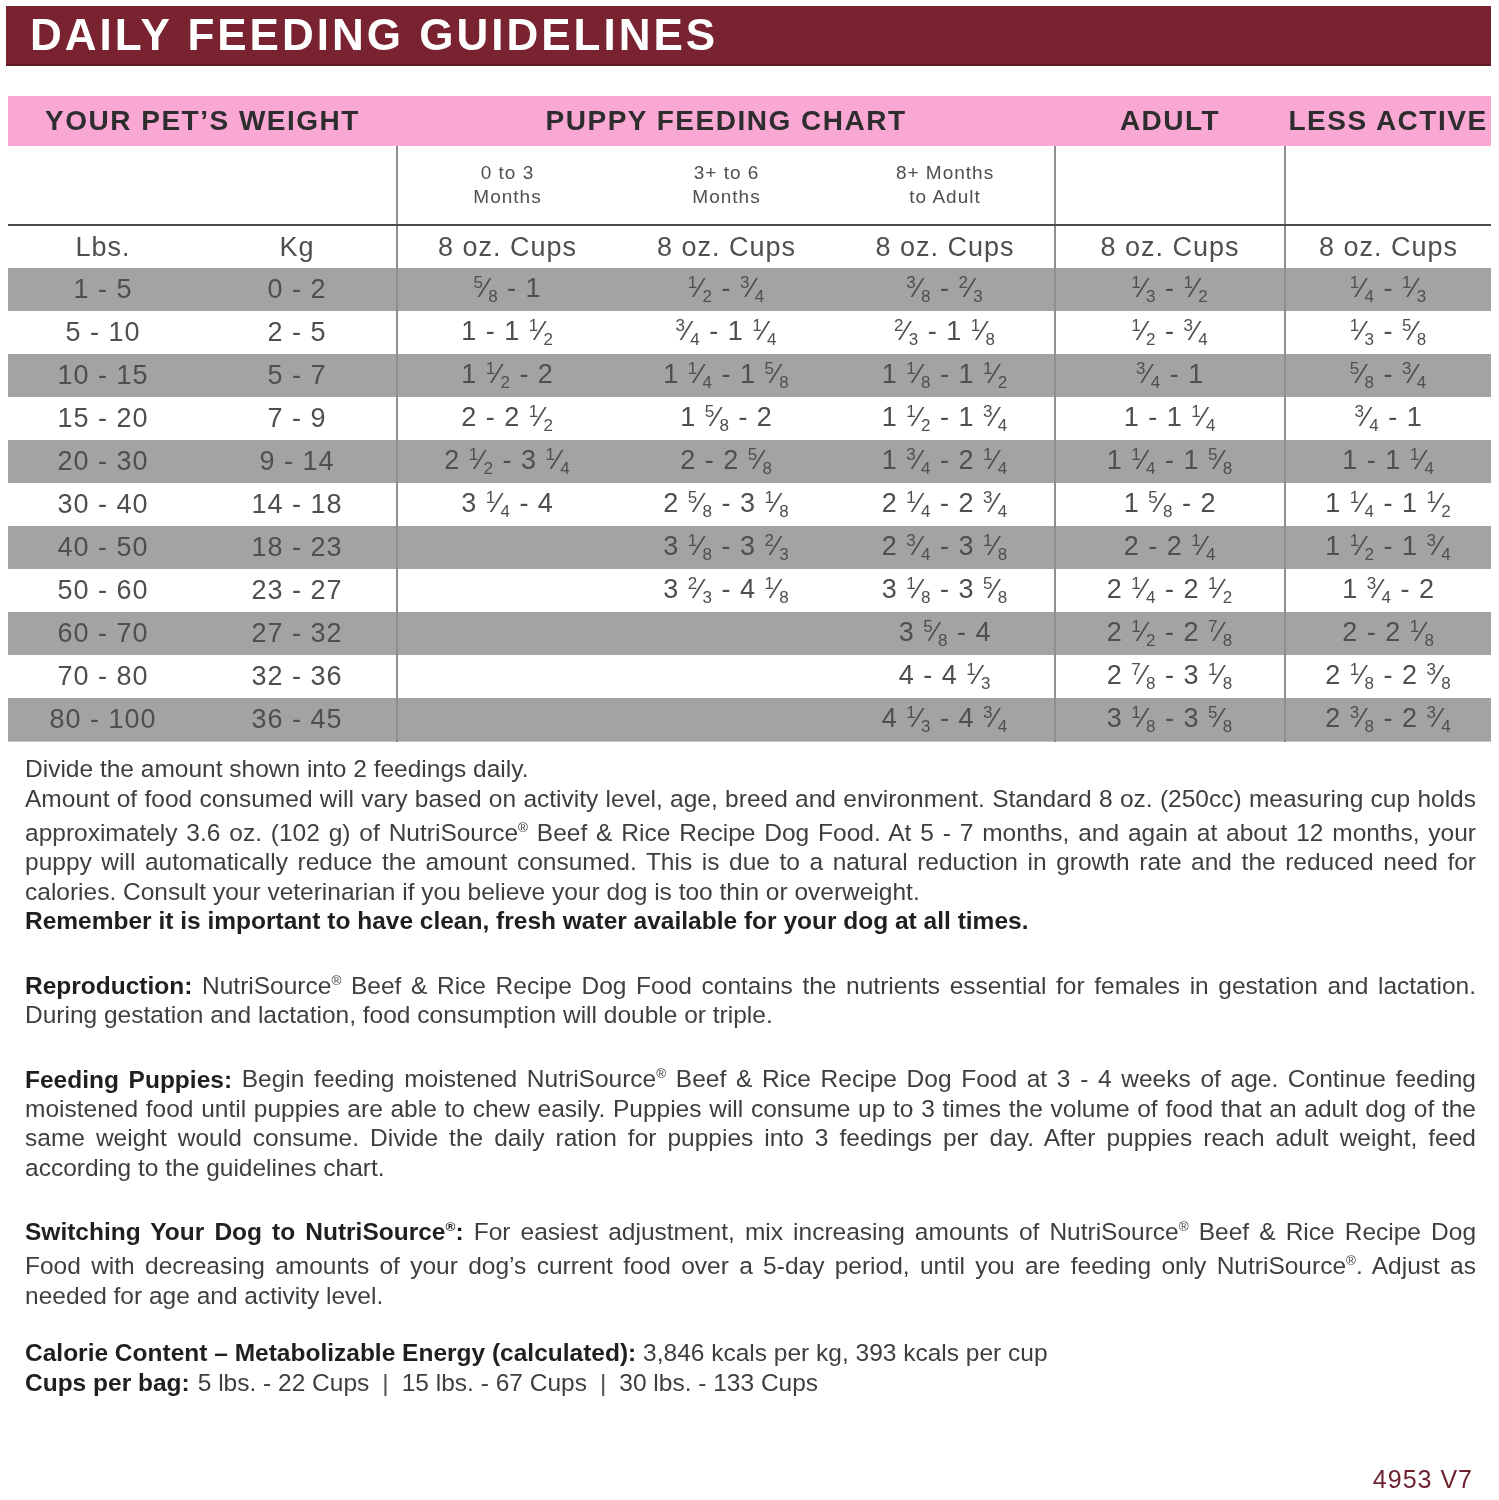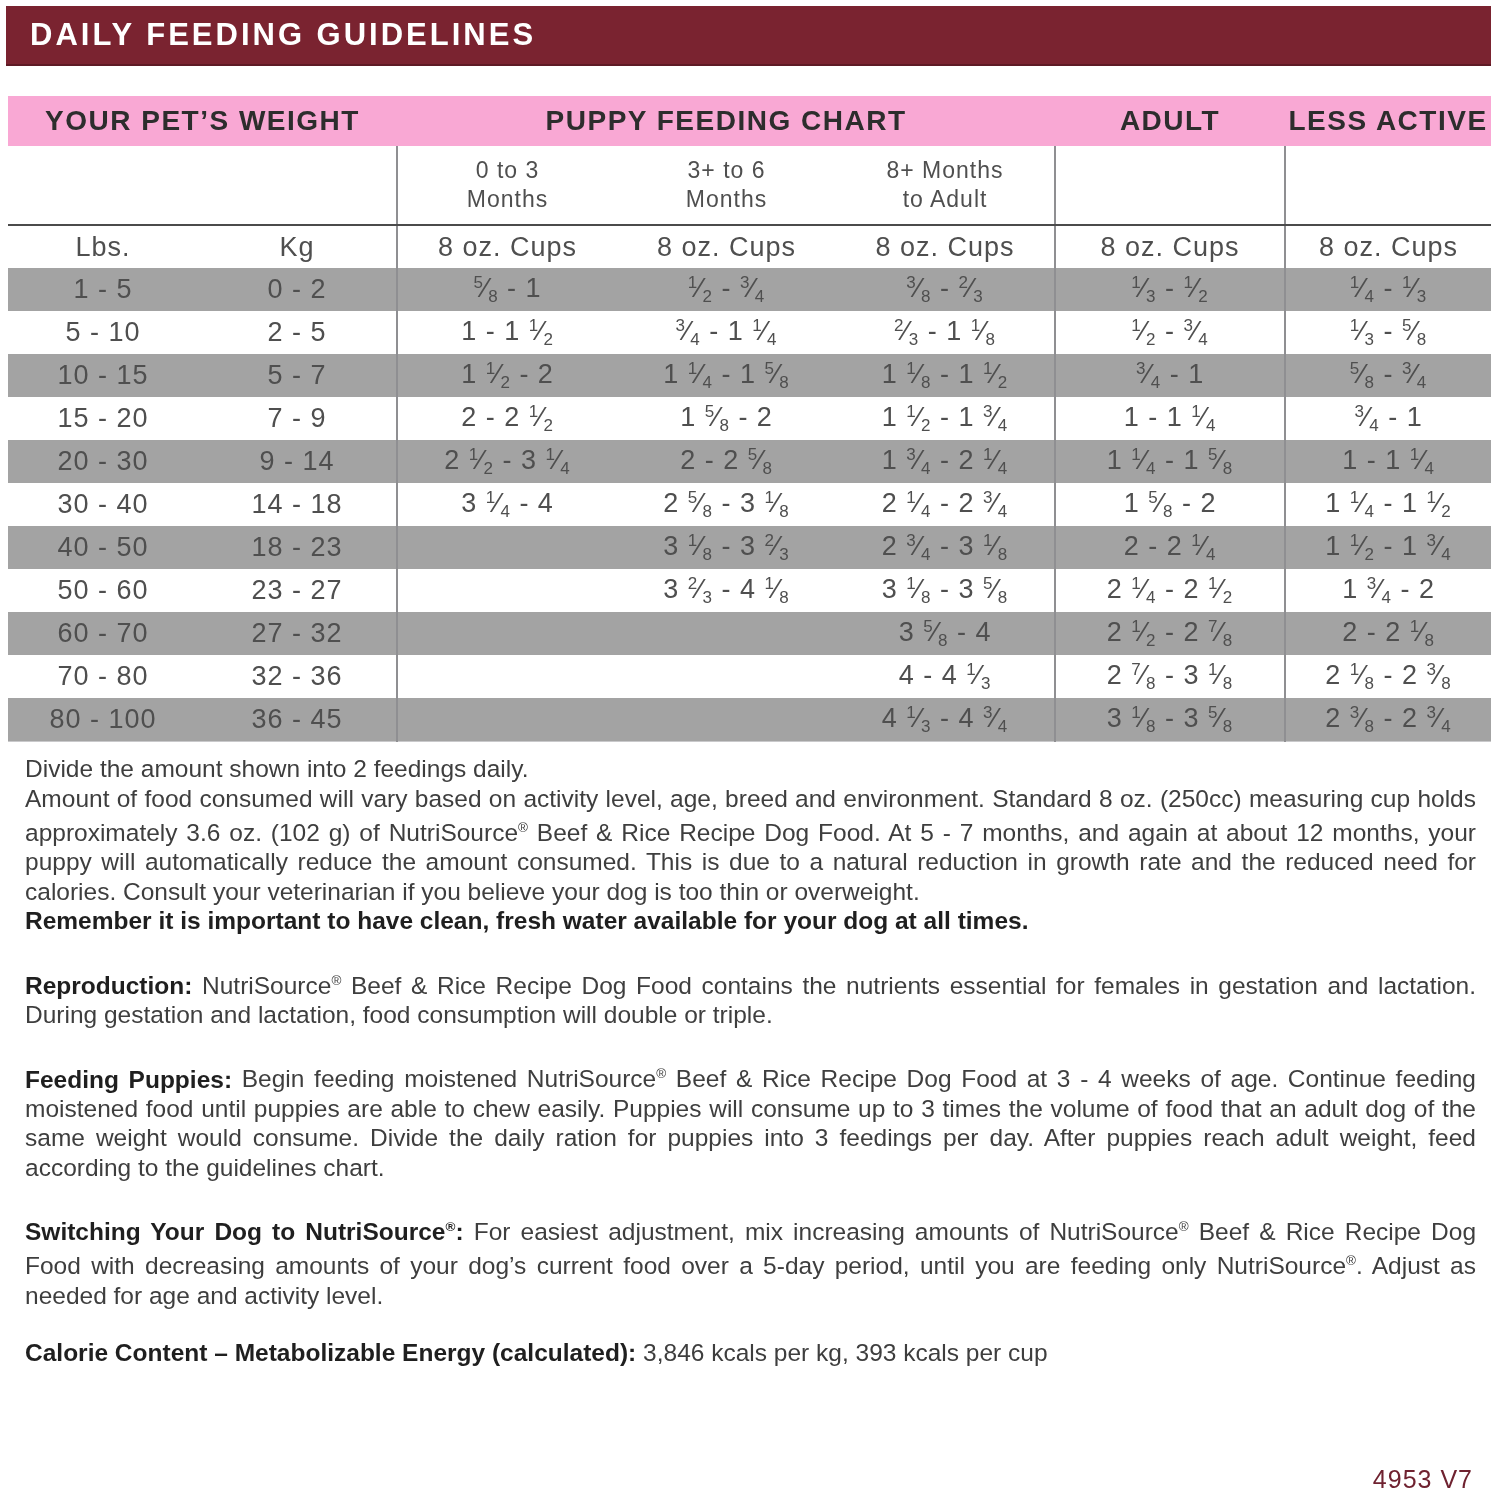--- a/index.html
+++ b/index.html
@@ -1,27 +1,27 @@
 <!DOCTYPE html>
 <html><head>
 <meta charset="utf-8">
 <style>
   html,body{margin:0;padding:0;background:#ffffff;}
   body{width:1499px;height:1500px;font-family:"Liberation Sans",sans-serif;color:#3e3e3e;}
   .page{position:relative;width:1499px;height:1500px;overflow:hidden;background:#fff;}
 
   
   .title-bar{margin:6px 8px 0 6px;height:60px;background:#7a2330;display:flex;align-items:center;padding-left:24px;box-sizing:border-box;border-bottom:2px solid #5e1a25;}
-  .title-bar h1{margin:0;font-size:31px;font-weight:bold;letter-spacing:3px;color:#ffffff;}
+  .title-bar h1{margin:0;font-size:44px;font-weight:bold;letter-spacing:3px;color:#ffffff;}
 
   
   table.feed{width:1483px;margin:30px 8px 0;border-collapse:collapse;table-layout:fixed;border-bottom:1px solid #c9c9cb;}
   table.feed th, table.feed td{padding:0;text-align:center;vertical-align:middle;}
   tr.band th{background:#f9a8d4;height:50px;font-size:28px;font-weight:bold;color:#2d2d2d;letter-spacing:1.5px;}
-  tr.months td{height:78px;font-size:23px;color:#4f4f4f;letter-spacing:1px;line-height:1.25;border-bottom:2px solid #4b4b4b;}
+  tr.months td{height:78px;font-size:19px;color:#4f4f4f;letter-spacing:1px;line-height:1.25;border-bottom:2px solid #4b4b4b;}
   tr.units td{height:42px;font-size:27px;color:#4f4f4f;letter-spacing:1px;}
   tbody.rows td{height:43px;font-size:27px;color:#4f4f4f;letter-spacing:1px;line-height:1;}
   tbody.rows tr.stripe td{background:#a3a3a3;}
   .vl{border-left:2px solid #8f8f92;}
 
   
   .fr{white-space:nowrap;}
   .fr .nu{font-size:63%;vertical-align:0.52em;margin-right:-0.04em;}
   .fr .sl{font-size:102%;}
   .fr .de{font-size:63%;vertical-align:-0.34em;margin-left:-0.04em;}
@@ -203,17 +203,18 @@
     <p class="boldline">Remember it is important to have clean, fresh water available for your dog at all times.</p>
 
     <p class="section"><b class="fmt">Reproduction:</b> <span class="fmt">NutriSource<sup class="reg">®</sup> Beef &amp; Rice Recipe Dog Food contains the nutrients essential for females in gestation and lactation. During gestation and lactation, food consumption will double or triple.</span></p>
 
     <p class="section"><b class="fmt">Feeding Puppies:</b> <span class="fmt">Begin feeding moistened NutriSource<sup class="reg">®</sup> Beef &amp; Rice Recipe Dog Food at 3 - 4 weeks of age. Continue feeding moistened food until puppies are able to chew easily. Puppies will consume up to 3 times the volume of food that an adult dog of the same weight would consume. Divide the daily ration for puppies into 3 feedings per day. After puppies reach adult weight, feed according to the guidelines chart.</span></p>
 
     <p class="section"><b class="fmt">Switching Your Dog to NutriSource<sup class="reg">®</sup>:</b> <span class="fmt">For easiest adjustment, mix increasing amounts of NutriSource<sup class="reg">®</sup> Beef &amp; Rice Recipe Dog Food with decreasing amounts of your dog’s current food over a 5-day period, until you are feeding only NutriSource<sup class="reg">®</sup>. Adjust as needed for age and activity level.</span></p>
 
     <p class="calorie lead"><b>Calorie Content – Metabolizable Energy (calculated):</b> <span>3,846 kcals per kg, 393 kcals per cup</span></p>
 
+    <p class="lead"><b>Cups per bag:</b><span class="first-item">5 lbs. - 22 Cups</span><span class="bar">|</span><span>15 lbs. - 67 Cups</span><span class="bar">|</span><span>30 lbs. - 133 Cups</span></p>
   </section>
 
   <div class="code">4953 V7</div>
 
 </div>
 
 </body></html>

